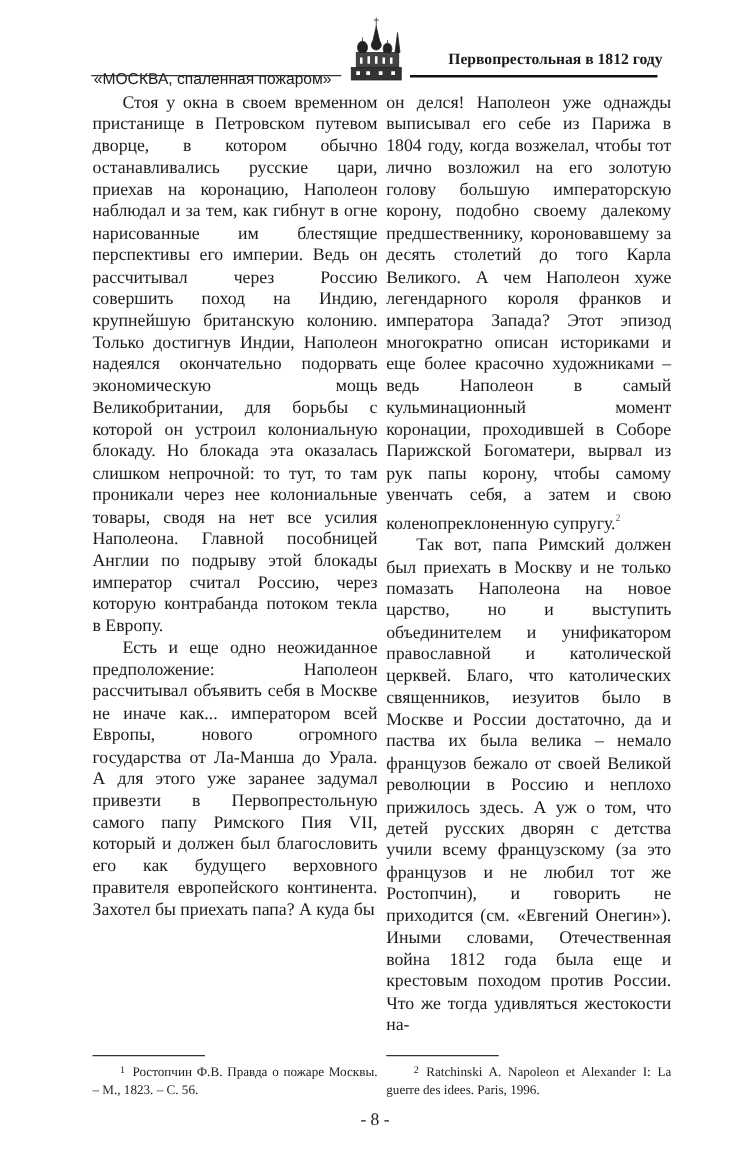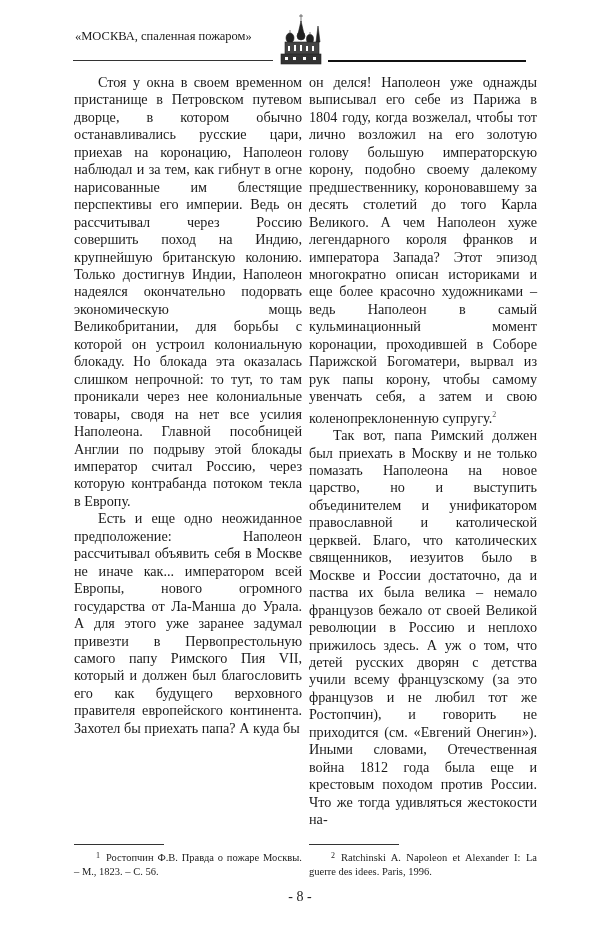--- a/index.html
+++ b/index.html
@@ -1,20 +1,20 @@
 <!DOCTYPE html>
 <html><head>
 <meta charset="utf-8">
 <style>
   html, body { margin: 0; padding: 0; background: #ffffff; }
   body { width: 600px; height: 939px; position: relative; overflow: hidden;
          font-family: "DejaVu Serif", "Liberation Serif", serif; color: #1a1a1a; }
   .header { position: absolute; top: 0; left: 0; width: 600px; height: 70px; }
-  .hdr-left { position: absolute; left: 75px; top: 29px; font-size: 12.5px;
-              font-family: Liberation Serif, serif; }
+  .hdr-left { position: absolute; left: 75px; top: 56px; font-size: 12.5px;
+              font-family: Liberation Sans, sans-serif; }
   .hdr-right { position: absolute; right: 70px; top: 40px; font-size: 12.5px; font-weight: bold;
                font-family: "Liberation Serif", serif; }
   .rule-left { position: absolute; left: 73px; top: 60px; width: 200px; height: 1px; background: #333; }
   .rule-right { position: absolute; left: 328px; top: 60px; width: 198px; height: 2px; background: #111; }
   .emblem { position: absolute; left: 277px; top: 12px; width: 48px; height: 56px; }
   .col { position: absolute; top: 74px; width: 228px; font-size: 14.2px; line-height: 17.45px;
          text-align: justify; font-family: "Liberation Serif", serif; }
   .col-left { left: 74px; }
   .col-right { left: 309px; }
   .col p { margin: 0; }
@@ -55,20 +55,21 @@
           <rect x="35" y="34" width="2" height="5"></rect>
             <rect x="8" y="45" width="3" height="3"></rect>
           <rect x="16" y="45" width="3" height="3"></rect>
             <rect x="26" y="45" width="3" height="3"></rect>
           <rect x="36" y="45" width="3" height="3"></rect>
         </g>
       </g>
     </svg>
   </div>
   <div class="rule-right"></div>
+  <div class="hdr-right">Первопрестольная в 1812 году</div>
 </div>
 
 <div class="col col-left">
   <p class="indent">Стоя у окна в своем временном пристанище в Петровском путевом дворце, в котором обычно останавливались русские цари, приехав на коронацию, Наполеон наблюдал и за тем, как гибнут в огне нарисованные им блестящие перспективы его империи. Ведь он рассчитывал через Россию совершить поход на Индию, крупнейшую британскую колонию. Только достигнув Индии, Наполеон надеялся окончательно подорвать экономическую мощь Великобритании, для борьбы с которой он устроил колониальную блокаду. Но блокада эта оказалась слишком непрочной: то тут, то там проникали через нее колониальные товары, сводя на нет все усилия Наполеона. Главной пособницей Англии по подрыву этой блокады император считал Россию, через которую контрабанда потоком текла в Европу.</p>
   <p class="indent">Есть и еще одно неожиданное предположение: Наполеон рассчитывал объявить себя в Москве не иначе как... императором всей Европы, нового огромного государства от Ла-Манша до Урала. А для этого уже заранее задумал привезти в Первопрестольную самого папу Римского Пия VII, который и должен был благословить его как будущего верховного правителя европейского континента. Захотел бы приехать папа? А куда бы</p>
 </div>
 
 <div class="col col-right">
   <p><span>он делся! Наполеон уже однажды выписывал его себе из Парижа в 1804 году, когда возжелал, чтобы тот лично возложил на его золотую голову большую императорскую корону, подобно своему далекому предшественнику, короновавшему за десять столетий до того Карла Великого. А чем Наполеон хуже легендарного короля франков и императора Запада? Этот эпизод многократно описан историками и еще более красочно художниками – ведь Наполеон в самый кульминационный момент коронации, проходившей в Соборе Парижской Богоматери, вырвал из рук папы корону, чтобы самому увенчать себя, а затем и свою коленопреклоненную супругу.</span><sup>2</sup></p>
   <p class="indent">Так вот, папа Римский должен был приехать в Москву и не только помазать Наполеона на новое царство, но и выступить объединителем и унификатором православной и католической церквей. Благо, что католических священников, иезуитов было в Москве и России достаточно, да и паства их была велика – немало французов бежало от своей Великой революции в Россию и неплохо прижилось здесь. А уж о том, что детей русских дворян с детства учили всему французскому (за это французов и не любил тот же Ростопчин), и говорить не приходится (см. «Евгений Онегин»). Иными словами, Отечественная война 1812 года была еще и крестовым походом против России. Что же тогда удивляться жестокости на-</p>

